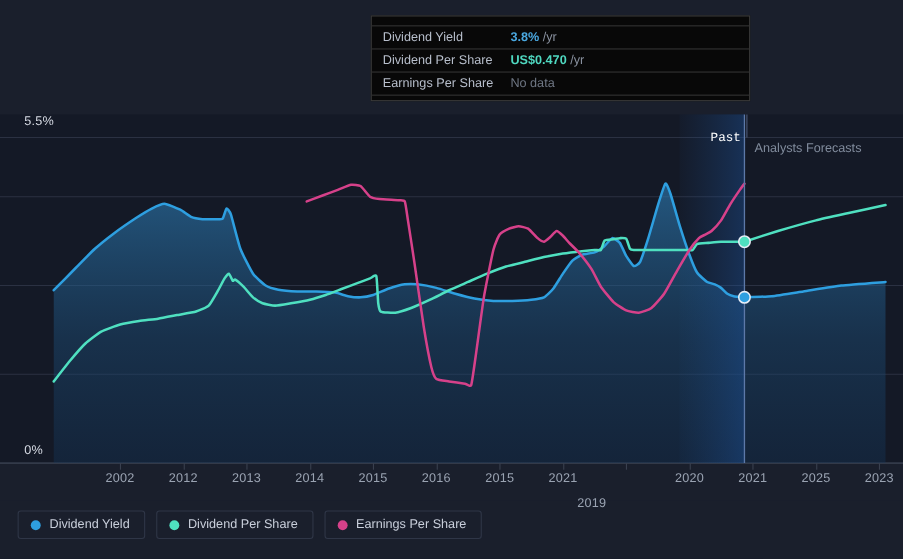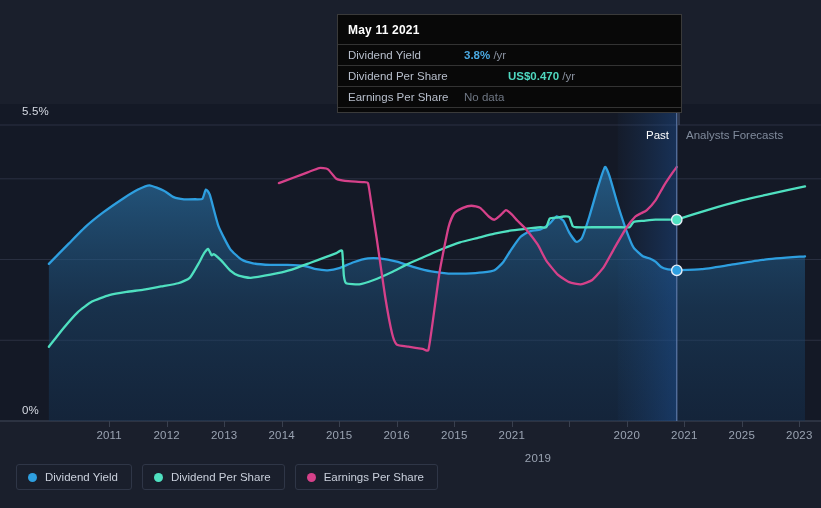--- a/index.html
+++ b/index.html
@@ -25,21 +25,21 @@
 
   
   .xaxis { position:absolute; left:0; top:429px; width:821px; height:20px; }
   .xlab {
     position:absolute; transform:translateX(-50%);
     color:#9aa3b2; font-size:11.5px; letter-spacing:.2px; white-space:nowrap;
   }
 
   
   .seg-label { position:absolute; font-size:11.5px; white-space:nowrap; }
-  .seg-past { top:129px; left:646px; color:#ffffff; }
+  .seg-past { top:119px; left:646px; color:#ffffff;font-family:Liberation Mono, monospace; }
   .seg-fc   { top:129px; left:686px; color:#808b9c; }
 
   
   .tip {
     position:absolute; left:337px; top:14px; width:345px;
     background:#080808; border:1px solid #3a3a3a;
     padding:8px 0 4px 0;
   }
   .tip-title {
     color:#ffffff; font-size:12px; font-weight:bold;
@@ -104,21 +104,21 @@
         <circle cx="676.7749999999972" cy="270.3090909090909" r="5.2" fill="#2e9fe0" stroke="#e8eef7" stroke-width="1.4"></circle>
         <circle cx="676.7749999999972" cy="219.72" r="5.2" fill="#4fe0c0" stroke="#e8eef7" stroke-width="1.4"></circle>
         <line x1="679" y1="104" x2="679" y2="125" stroke="#4a5a78" stroke-width="1"></line>
       </svg>
   </div>
 
   <div class="ylab ylab-top">5.5%</div>
   <div class="ylab ylab-bot">0%</div>
 
   <div class="xaxis" id="xaxis">
-      <div class="xlab" style="left: 109.2px;">2011</div>
+      <div class="xlab" style="left: 109.2px;">2002</div>
       <div style="position: absolute; top: -8px; width: 1px; height: 6px; background: rgb(57, 64, 79); left: 109.2px;"></div>
       <div class="xlab" style="left: 166.7px;">2012</div>
       <div style="position: absolute; top: -8px; width: 1px; height: 6px; background: rgb(57, 64, 79); left: 166.7px;"></div>
       <div class="xlab" style="left: 224.2px;">2013</div>
       <div style="position: absolute; top: -8px; width: 1px; height: 6px; background: rgb(57, 64, 79); left: 224.2px;"></div>
       <div class="xlab" style="left: 281.7px;">2014</div>
       <div style="position: absolute; top: -8px; width: 1px; height: 6px; background: rgb(57, 64, 79); left: 281.7px;"></div>
       <div class="xlab" style="left: 339.2px;">2015</div>
       <div style="position: absolute; top: -8px; width: 1px; height: 6px; background: rgb(57, 64, 79); left: 339.2px;"></div>
       <div class="xlab" style="left: 396.7px;">2016</div>
@@ -136,29 +136,28 @@
       <div class="xlab" style="left: 741.8px;">2025</div>
       <div style="position: absolute; top: -8px; width: 1px; height: 6px; background: rgb(57, 64, 79); left: 741.8px;"></div>
       <div class="xlab" style="left: 799.3px;">2023</div>
       <div style="position: absolute; top: -8px; width: 1px; height: 6px; background: rgb(57, 64, 79); left: 799.3px;"></div>
     </div>
 
   <div class="seg-label seg-past">Past</div>
   <div class="seg-label seg-fc">Analysts Forecasts</div>
 
   <div class="tip">
-    <div class="tip-title">May 11 2021</div>
     <div id="tip-rows">
         <div class="tip-row">
           <div class="tip-key">Dividend Yield</div>
           <div class="tip-val"><span class="v" style="color: rgb(74, 168, 224);">3.8%</span><span class="u"> /yr</span></div>
         </div>
         <div class="tip-row">
           <div class="tip-key">Dividend Per Share</div>
-          <div class="tip-val"><span class="v" style="color: rgb(79, 216, 192); margin-left: 44px;">US$0.470</span><span class="u"> /yr</span></div>
+          <div class="tip-val"><span class="v" style="color: rgb(79, 216, 192);">US$0.470</span><span class="u"> /yr</span></div>
         </div>
         <div class="tip-row">
           <div class="tip-key">Earnings Per Share</div>
           <div class="tip-val"><span class="tip-nodata">No data</span></div>
         </div>
       </div>
   </div>
 
   <div class="legend" id="legend">
       <div class="lg-item">

